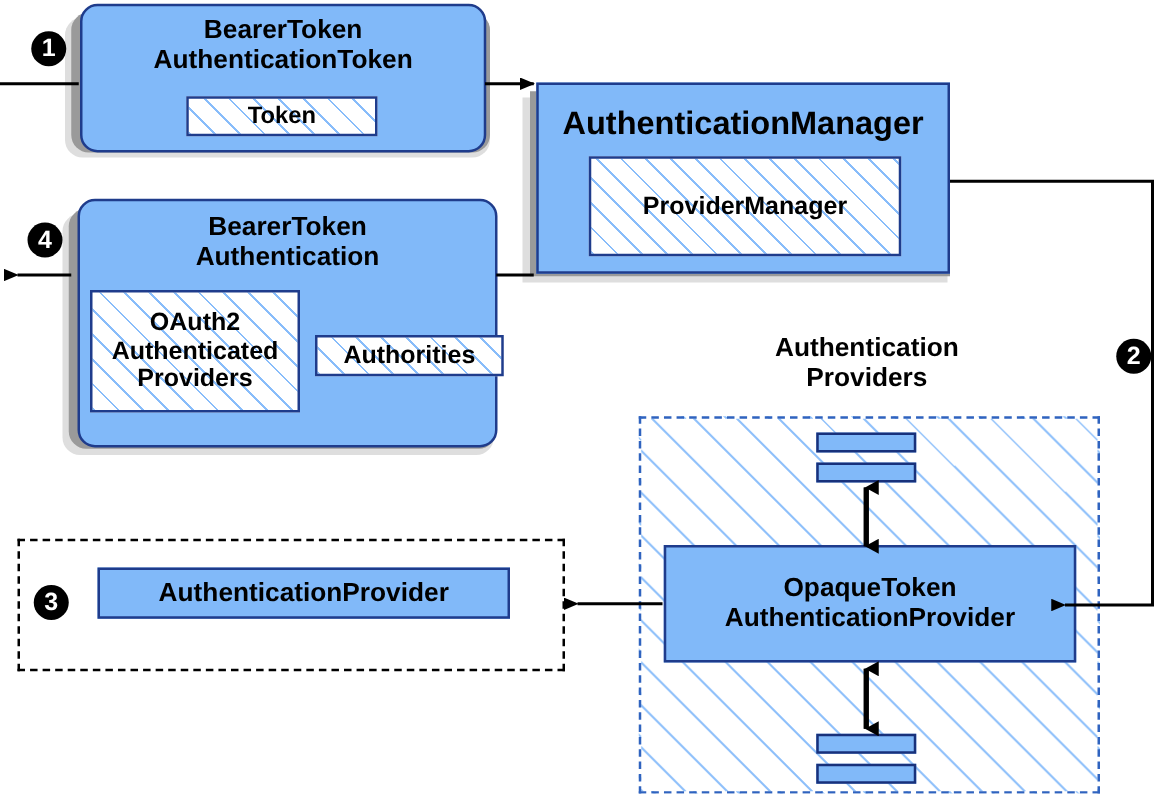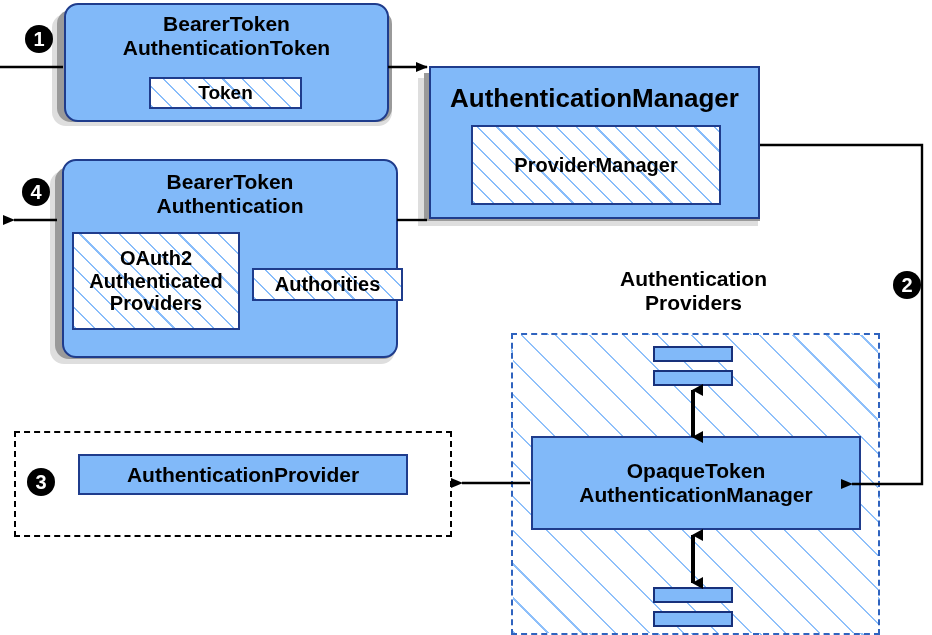--- a/index.html
+++ b/index.html
@@ -204,21 +204,21 @@
   <div class="abs mini-bar" style="left:653px; top:346px; width:80px; height:16px;"></div>
   <div class="abs mini-bar" style="left:653px; top:370px; width:80px; height:16px;"></div>
 
   <div class="abs mini-bar" style="left:653px; top:587px; width:80px; height:16px;"></div>
   <div class="abs mini-bar" style="left:653px; top:611px; width:80px; height:16px;"></div>
 
   <div class="abs shadow2" style="left:521px; top:447px; width:333px; height:89px;"></div>
   <div class="abs shadow" style="left:526px; top:443px; width:330px; height:89px;"></div>
   <div class="abs blue-box" style="left:531px; top:436px; width:330px; height:94px; justify-content:center;">
     <div class="box-title" style="font-size:21px;">OpaqueToken
-AuthenticationManager</div>
+AuthenticationProvider</div>
   </div>
 
   <div class="abs dashed-black" style="left:14px; top:431px; width:438px; height:106px;"></div>
   <div class="abs shadow2" style="left:68px; top:463px; width:335px; height:43px;"></div>
   <div class="abs shadow" style="left:73px; top:459px; width:332px; height:43px;"></div>
   <div class="abs blue-box" style="left:78px; top:454px; width:330px; height:41px; justify-content:center;">
     <div class="box-title" style="font-size:21px;">AuthenticationProvider</div>
   </div>
 
 </div>

